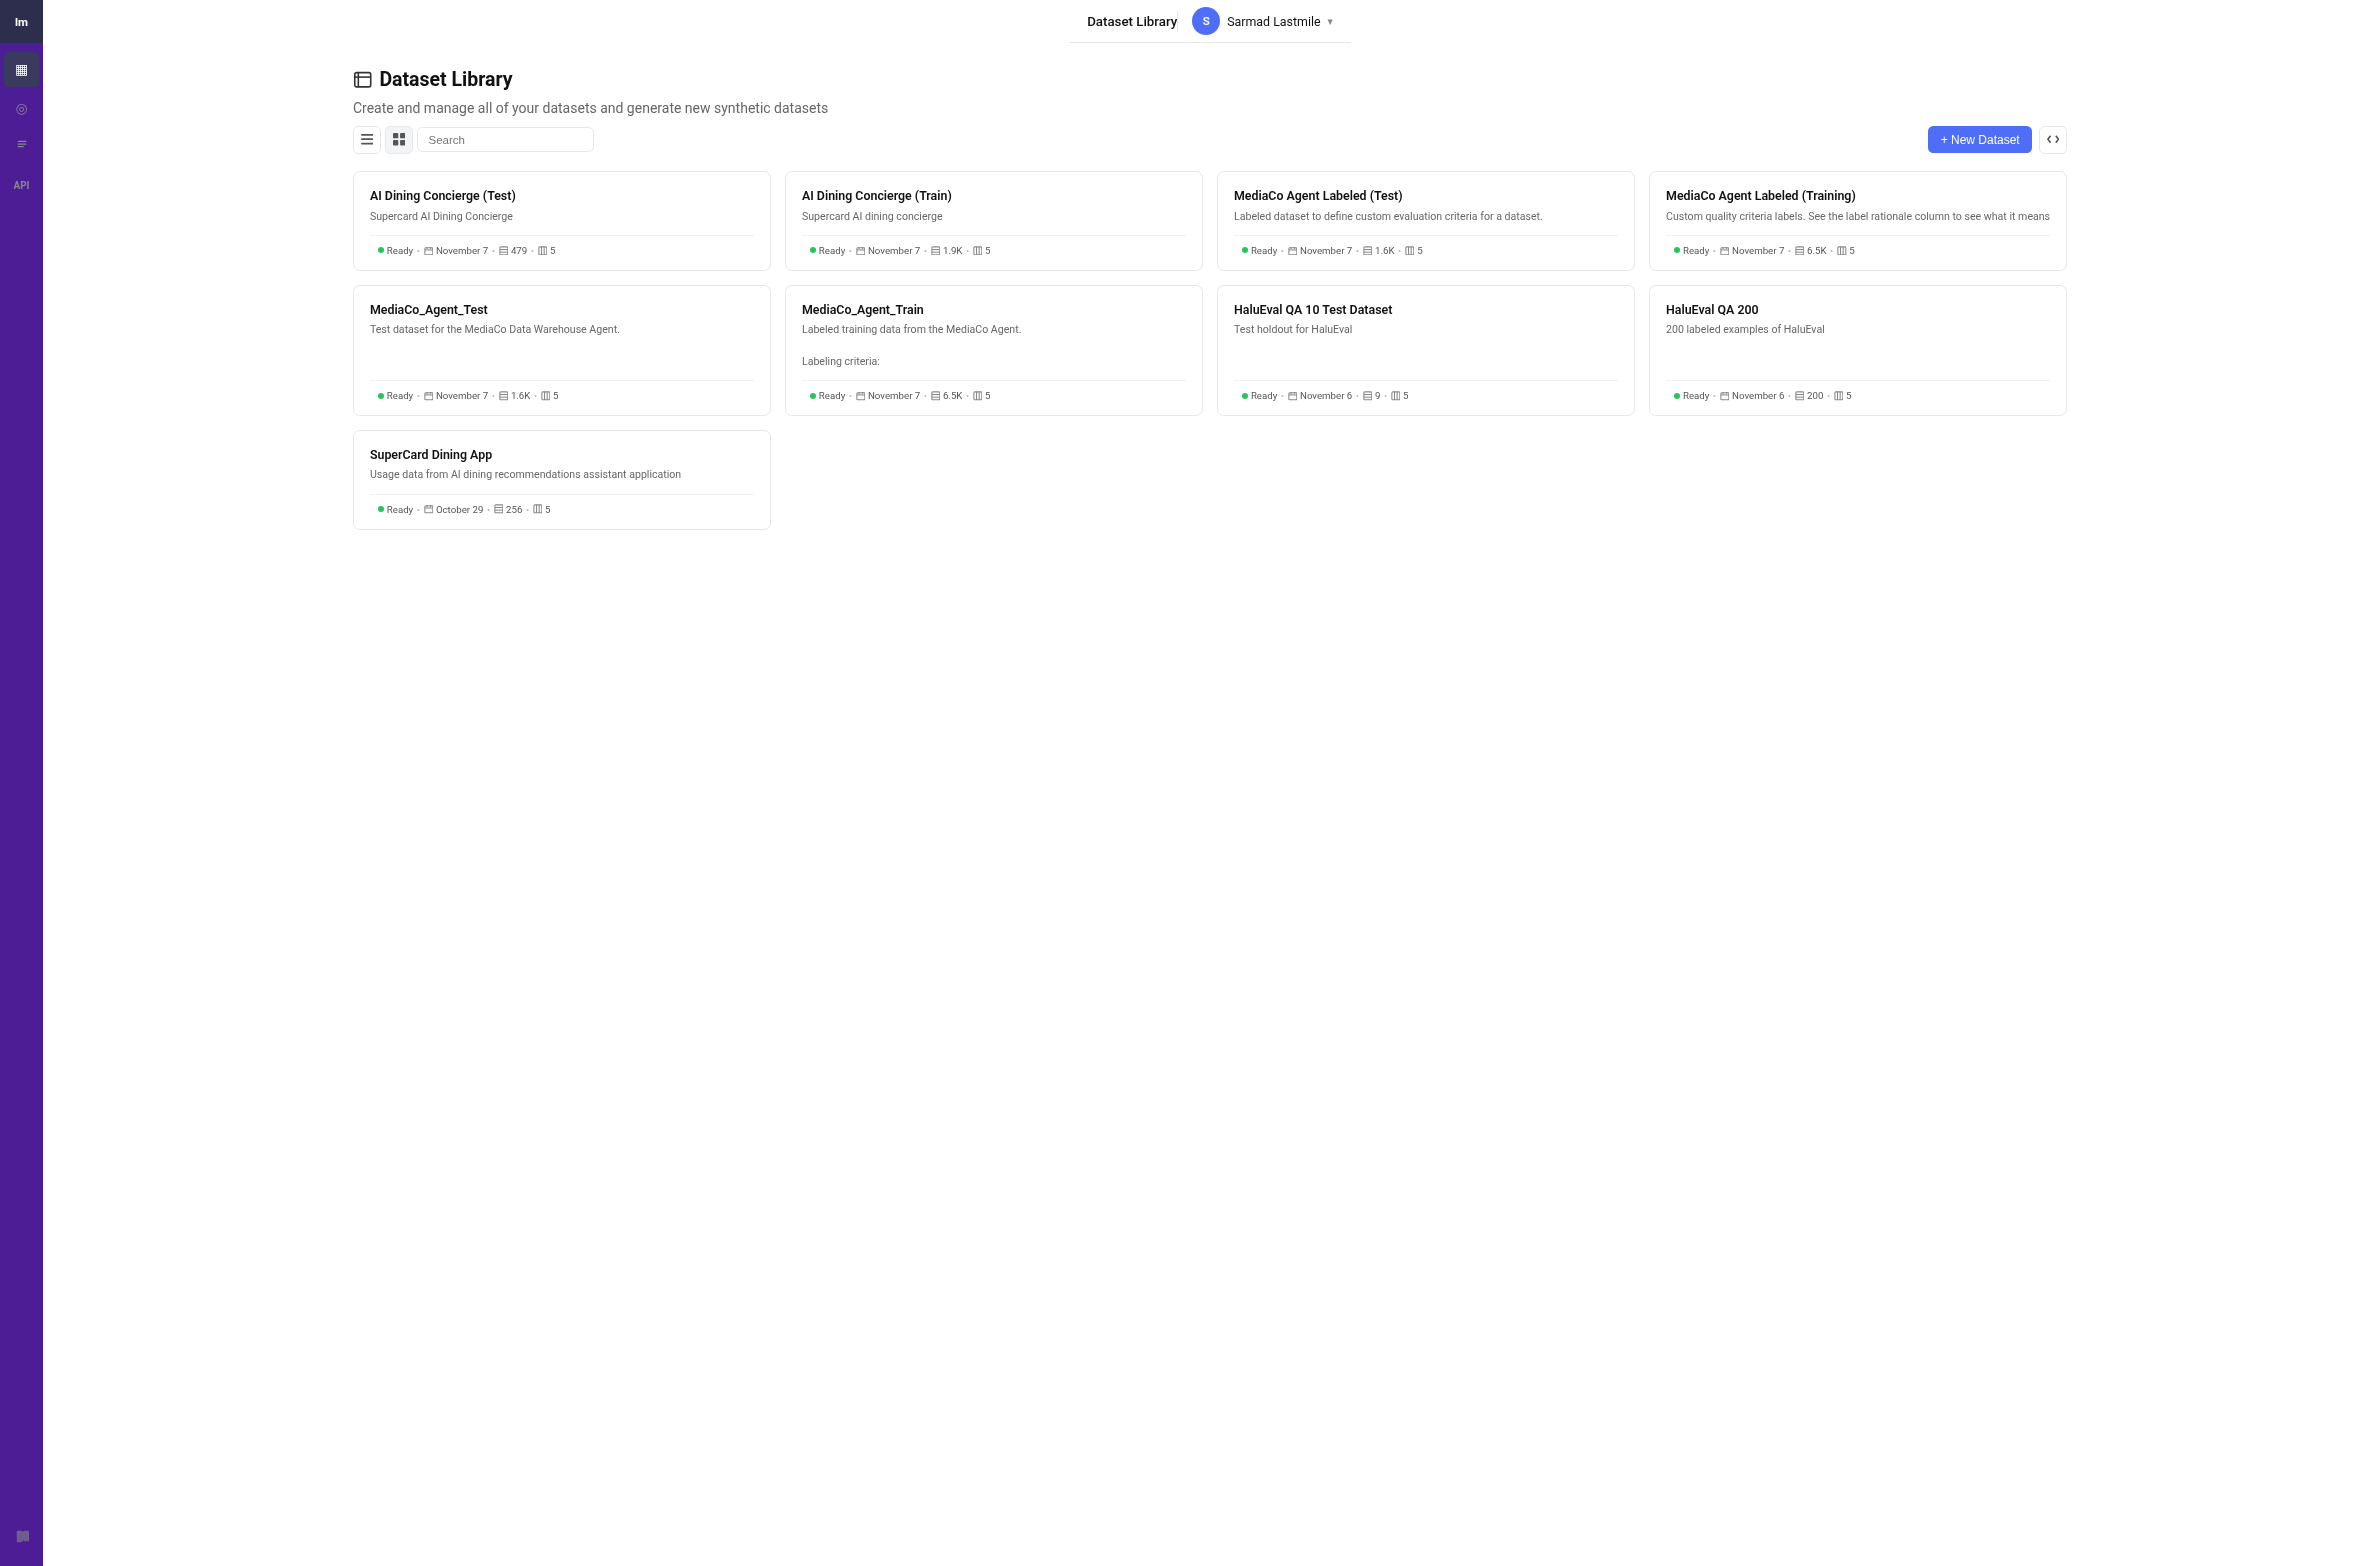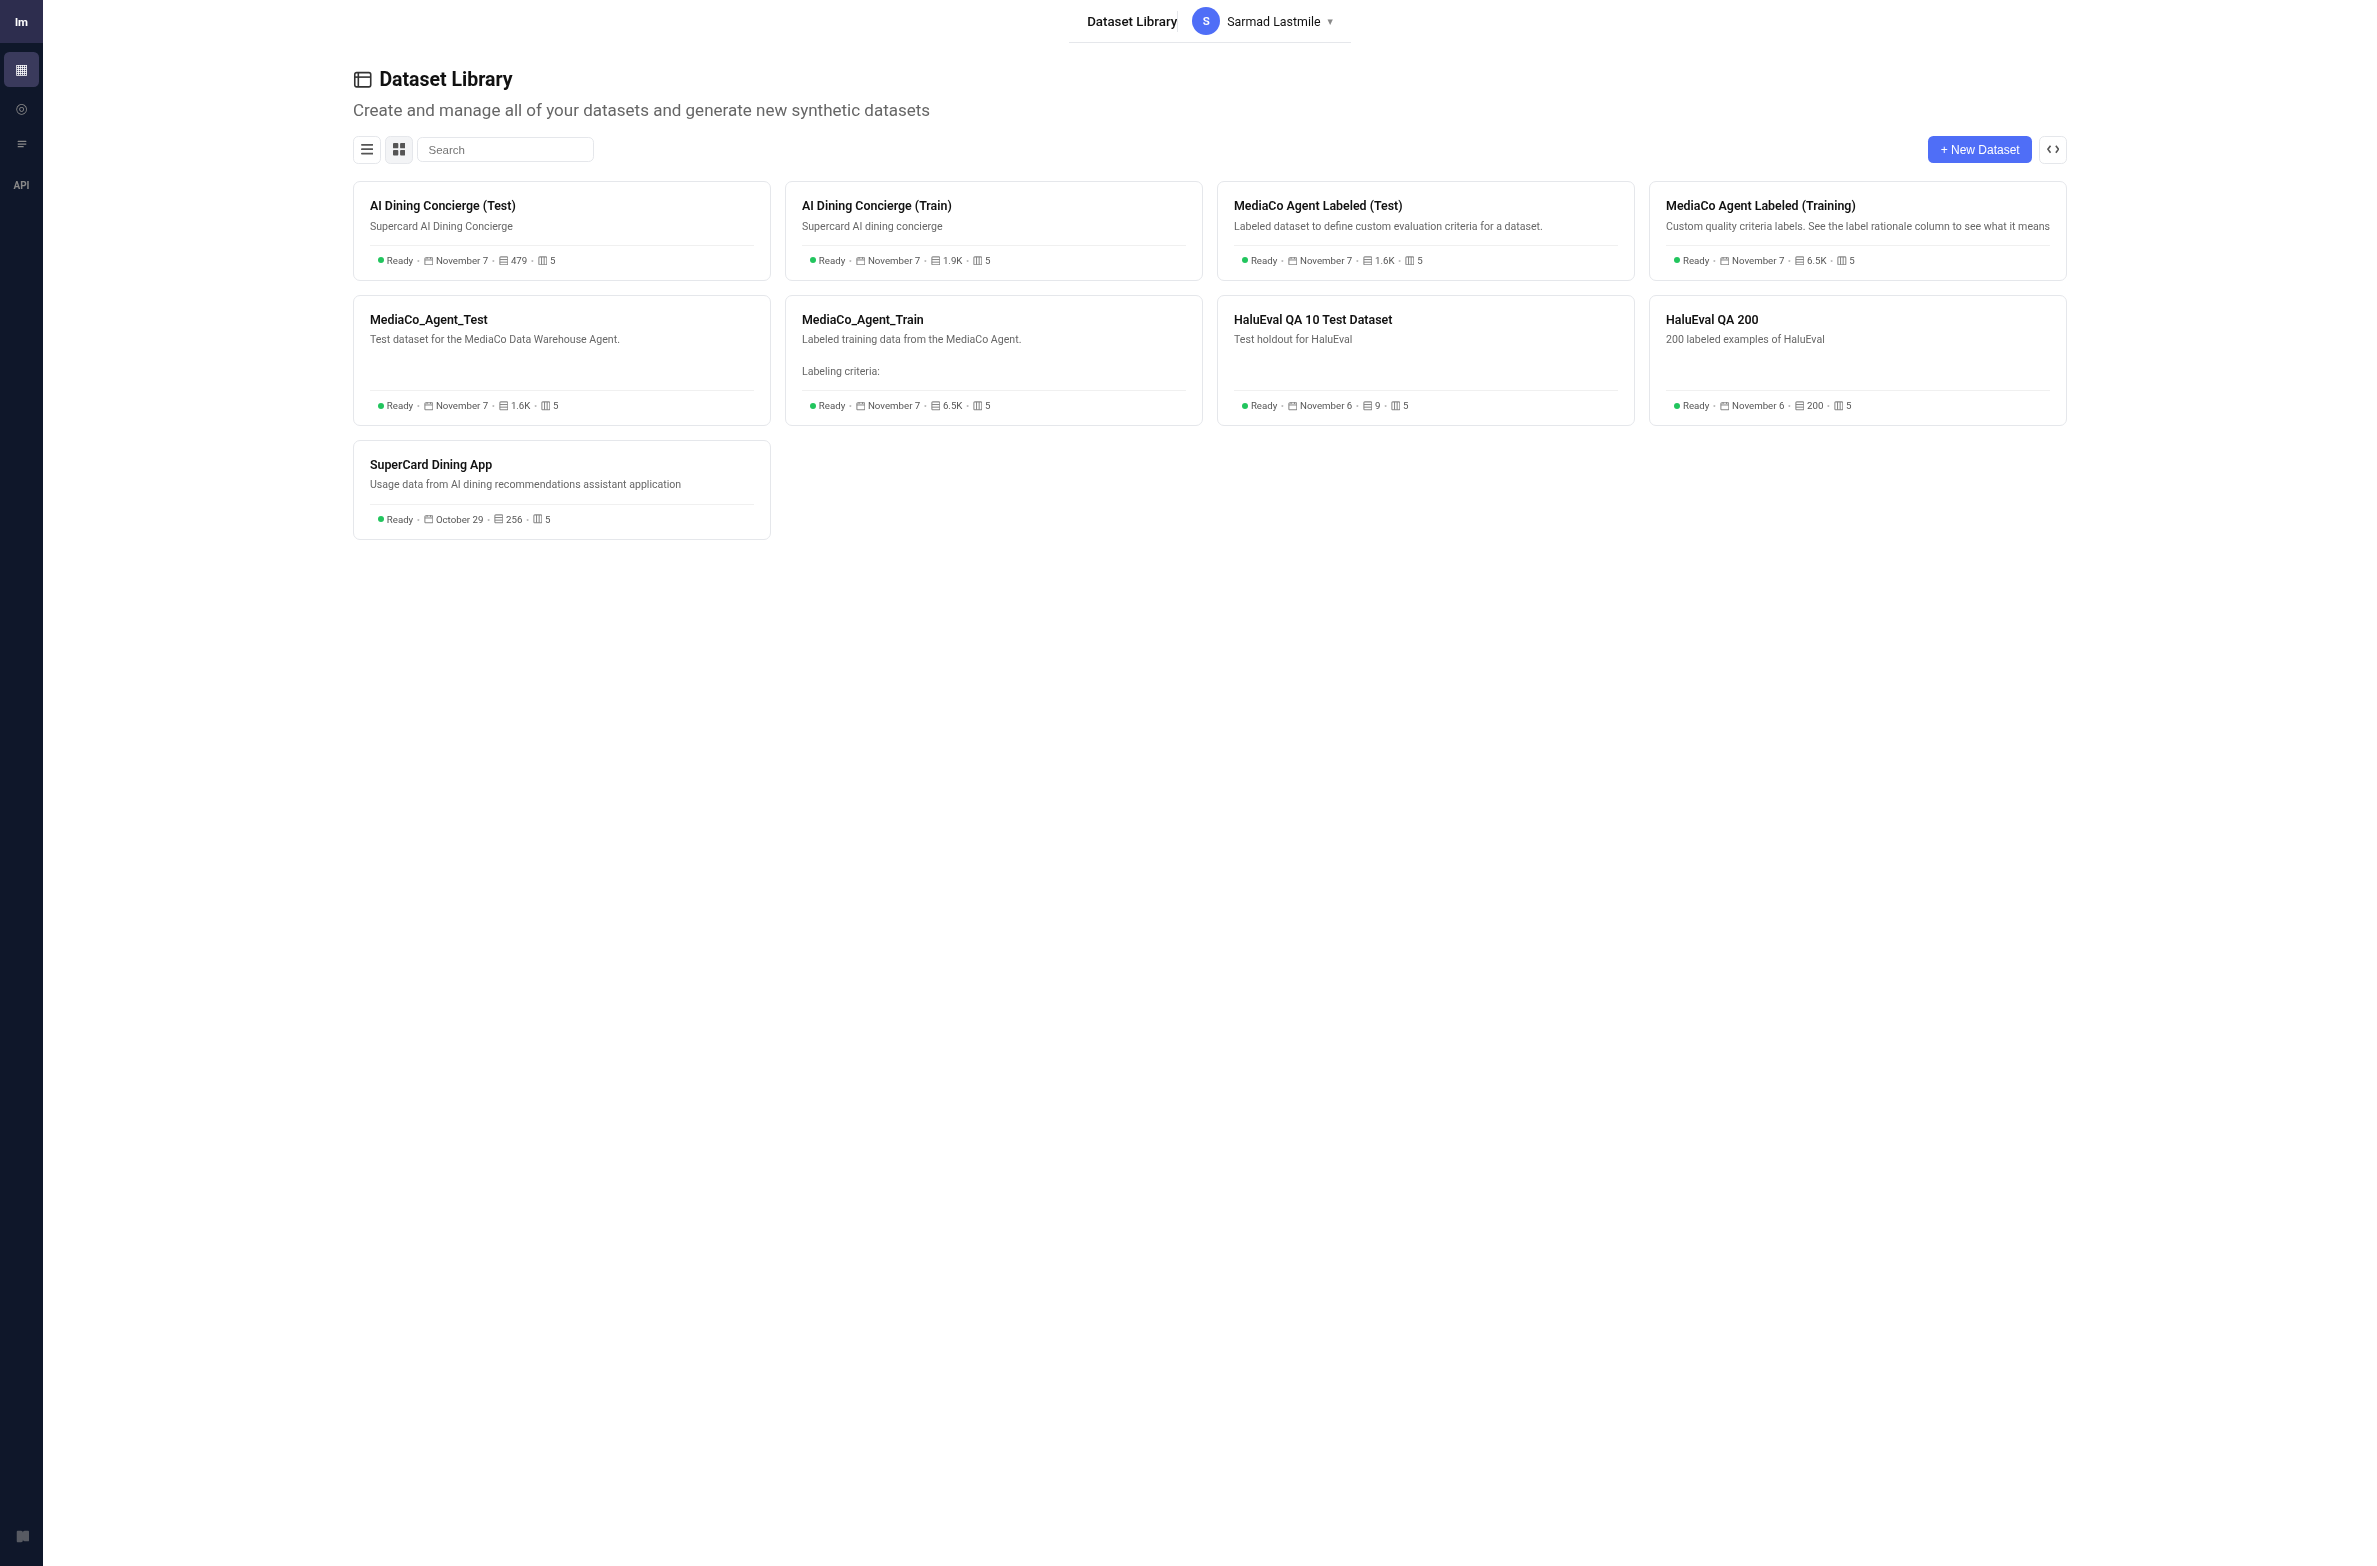--- a/index.html
+++ b/index.html
@@ -1,21 +1,21 @@
 <!DOCTYPE html>
 <html style="font-size:14px"><head>
   <meta charset="utf-8">
   <style>
     * { box-sizing: border-box; margin: 0; padding: 0; }
     body { font-family: -apple-system, BlinkMacSystemFont, 'Segoe UI', Roboto, sans-serif; background: #fff; display: flex; height: 100vh; overflow: hidden; }
 
     
     .sidebar {
       width: 43px;
-      background: #0f172a;
+      background: #4c1d95;
       display: flex;
       flex-direction: column;
       align-items: center;
       padding-top: 0;
       flex-shrink: 0;
     }
     .sidebar-logo {
       width: 43px;
       height: 43px;
       background: #2d2d4e;
@@ -116,23 +116,23 @@
       font-size: 19.5px;
       margin-right: 7px;
       margin-top: 1.8px;
     }
     .page-title {
       font-size: 19.5px;
       font-weight: 700;
       color: #111;
     }
     .page-subtitle {
-      font-size: 17px;
+      font-size: 14px;
       color: #666;
-      margin-bottom: 16px;
+      margin-bottom: 10px;
     }
 
     
     .toolbar {
       display: flex;
       align-items: center;
       justify-content: space-between;
       margin-bottom: 17.7px;
     }
     .toolbar-left {

